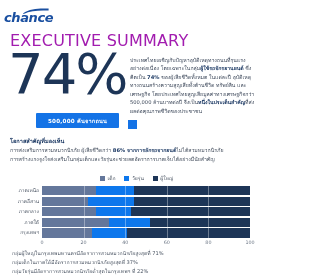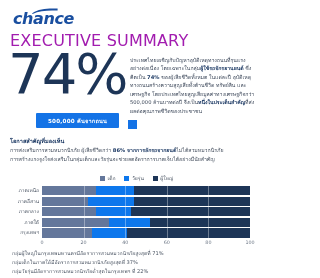--- a/index.html
+++ b/index.html
@@ -6,23 +6,23 @@
   html, body {
     width: 260px; height: 278px;
     background: #ffffff;
     font-family: "DejaVu Sans", "Liberation Sans", sans-serif;
     overflow: hidden;
   }
   .page { position: relative; width: 260px; height: 278px; background: #fff; }
 
   
   .logo {
-    position: absolute; left: 13px; top: 11px;
+    position: absolute; left: 4px; top: 11px;
     font-family: "DejaVu Sans", "Liberation Sans", sans-serif;
-    font-size: 16px; font-weight: 700; font-style: italic;
+    font-size: 13px; font-weight: 700; font-style: italic;
     letter-spacing: -0.4px; color: #1a4fa0; line-height: 1;
   }
   .logo .swoosh {
     position: absolute; left: 19px; top: -3.5px;
     width: 26px; height: 6px; overflow: hidden;
   }
   .logo .swoosh svg { display: block; }
 
   
   .exec-title {

